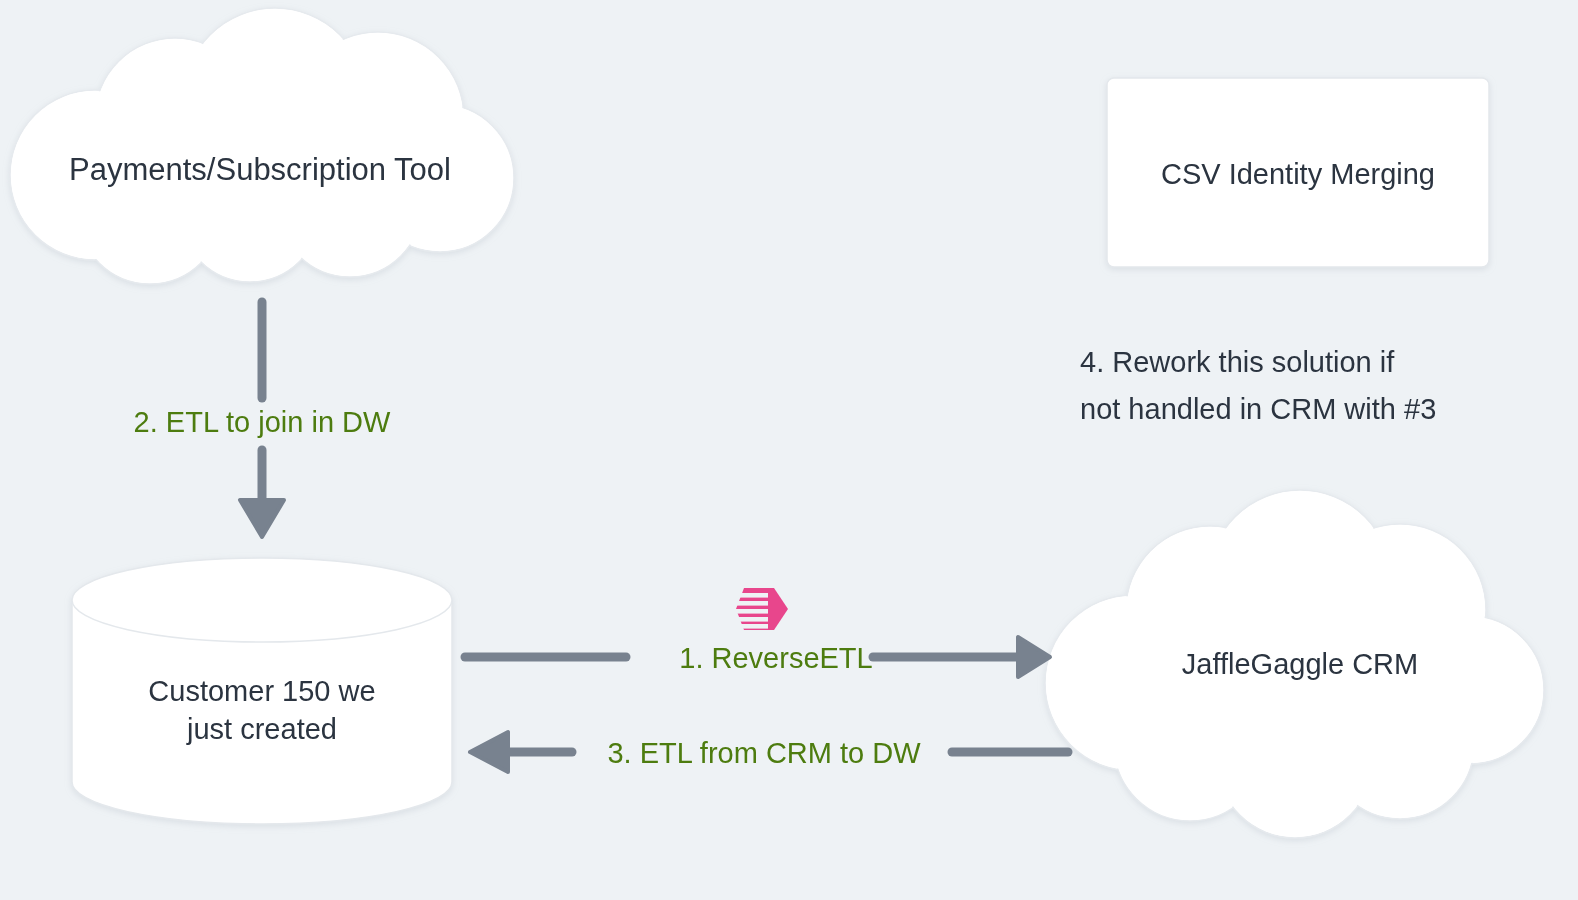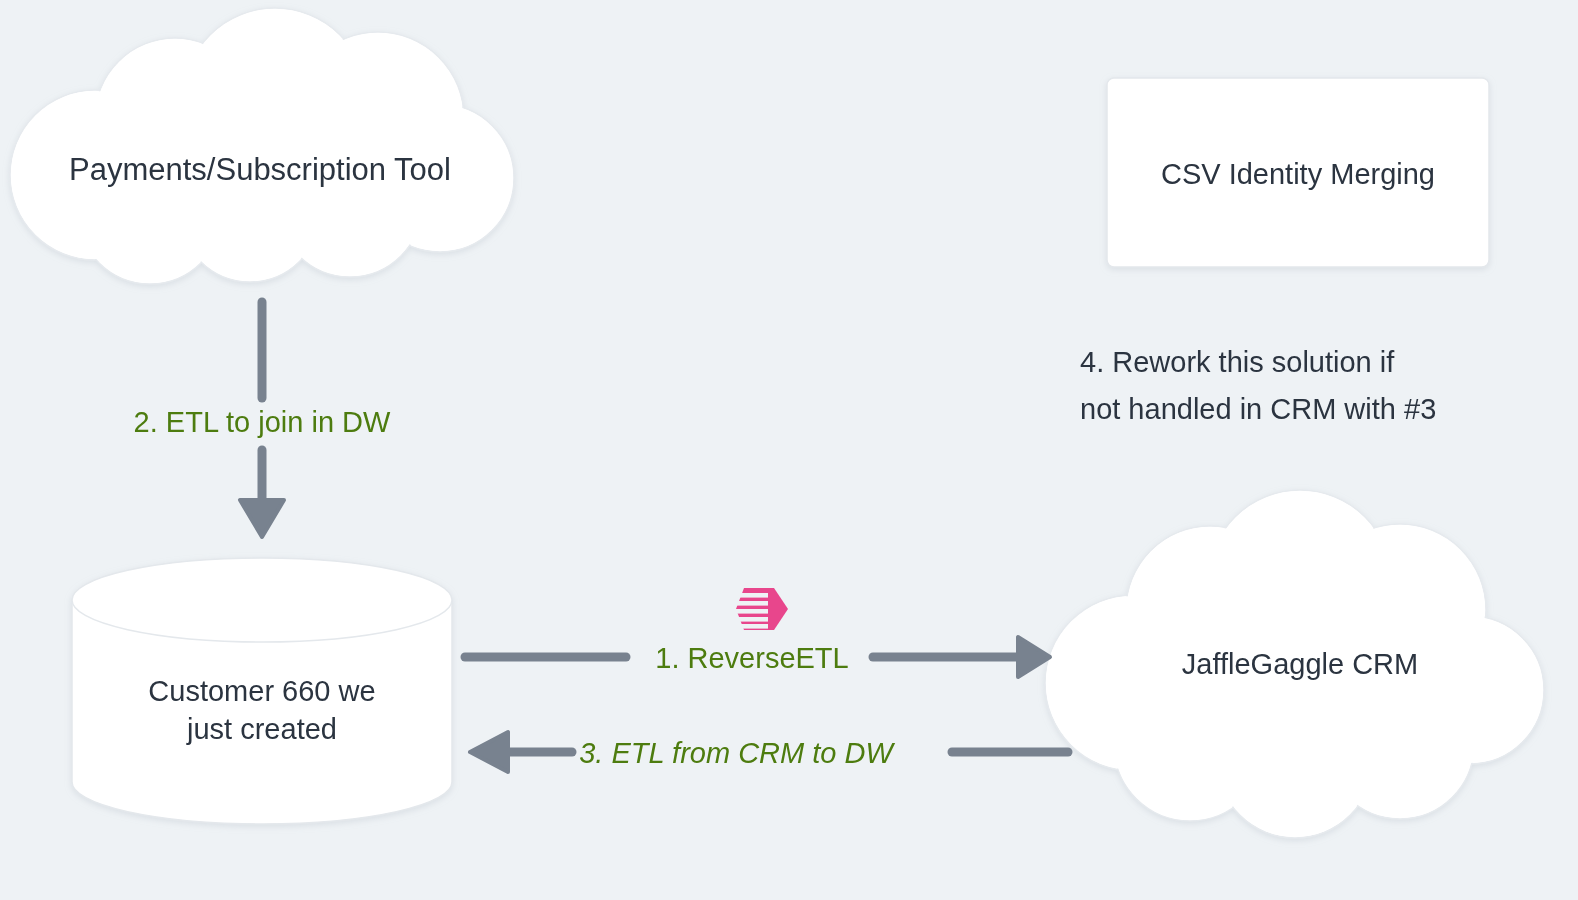--- a/index.html
+++ b/index.html
@@ -66,29 +66,28 @@
     text-align: center;
     white-space: nowrap;
     pointer-events: none;
   }
   #edge-label-2 {
     left: 108px;
     top: 404px;
     width: 308px;
   }
   #edge-label-1 {
-    left: 632px;
+    left: 656px;
     top: 640px;
     width: 240px;
   }
   #edge-label-3 {
-    left: 550px;
+    left: 578px;
     top: 735px;
     width: 372px;
-    font-style: italic;
   }
   #note-4 {
     position: absolute;
     left: 1080px;
     top: 296px;
     width: 430px;
     font-size: 29px;
     line-height: 1.62;
     color: #2b3440;
     text-align: left;
@@ -194,21 +193,21 @@
         <rect x="-1" y="29" width="33" height="4.6" rx="0"></rect>
         <rect x="2" y="36" width="30" height="4.6" rx="0"></rect>
       </g>
     </g>
   </svg>
 
   <div class="node-label" id="csv-label">CSV Identity Merging</div>
 
   <div class="node-label" id="payments-label">Payments/Subscription Tool</div>
 
-  <div class="node-label" id="cylinder-label">Customer 660 we
+  <div class="node-label" id="cylinder-label">Customer 150 we
 just created</div>
 
   <div class="node-label" id="crm-label">JaffleGaggle CRM</div>
 
   <div class="edge-label" id="edge-label-2">2. ETL to join in DW</div>
 
   <div class="edge-label" id="edge-label-1">1. ReverseETL</div>
 
   <div class="edge-label" id="edge-label-3">3. ETL from CRM to DW</div>
 

